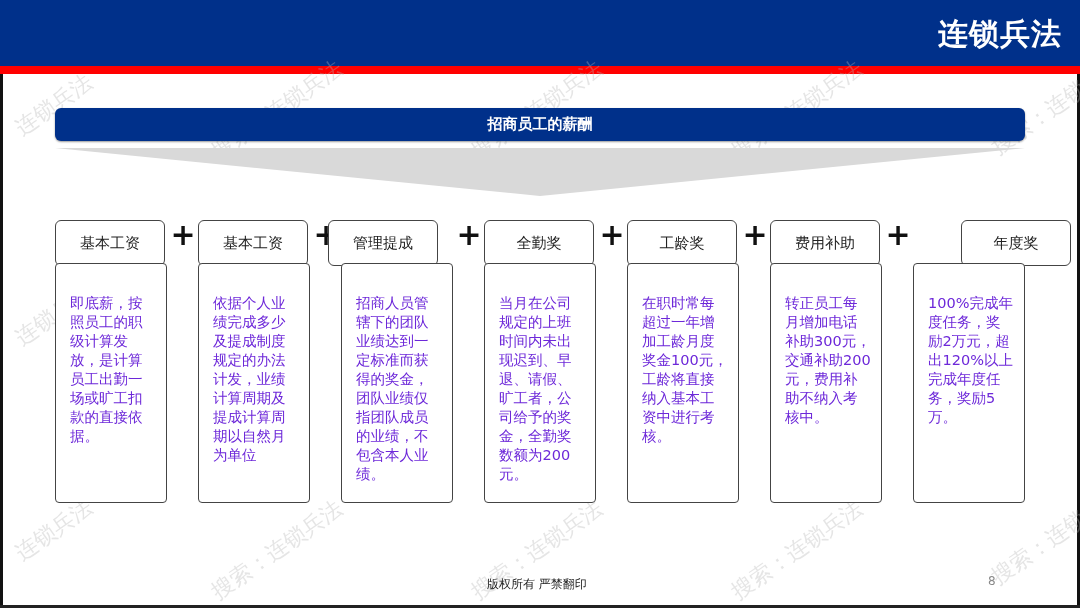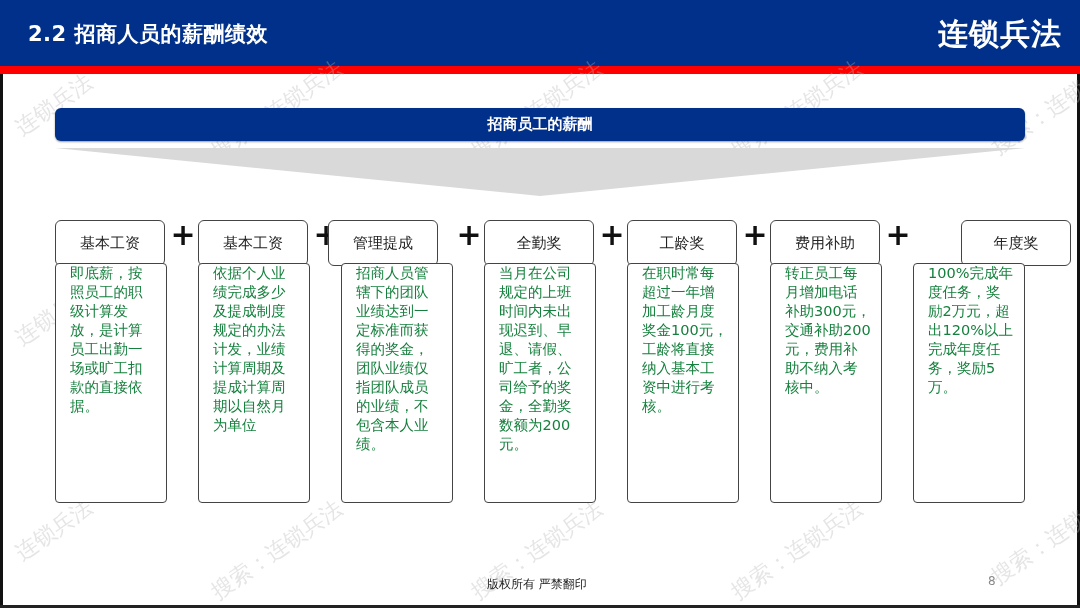--- a/index.html
+++ b/index.html
@@ -46,40 +46,39 @@
     display: flex; align-items: center; justify-content: center;
     font-size: 15px; color: #222;
   }
   .plus {
     position: absolute; top: 218px; width: 30px; height: 34px;
     font-size: 30px; font-weight: bold; color: #111; line-height: 34px; text-align: center;
   }
   .desc {
     position: absolute; top: 263px; width: 112px; height: 240px;
     border: 1.5px solid #444; border-radius: 4px; background: #fff;
-    box-sizing: border-box; padding: 0 10px 0 14px;
-    font-size: 14.5px; line-height: 19px; color: #15803d;
+    box-sizing: border-box; padding: 30px 10px 0 14px;
+    font-size: 14.5px; line-height: 19px; color: #6d28d9;
     word-break: break-all;
   }
   .watermark {
     position: absolute; color: rgba(180,180,180,0.35); font-size: 22px;
     transform: rotate(-35deg); white-space: nowrap; pointer-events: none;
   }
   .footer-text {
     position: absolute; left: 487px; top: 576px; font-size: 12px; color: #222;
   }
   .page-num {
     position: absolute; left: 988px; top: 574px; font-size: 12px; color: #888;
   }
 </style>
 </head>
 <body>
 
 <div class="header">
-  <div class="header-title">2.2  招商人员的薪酬绩效</div>
   <div class="header-brand">连锁兵法</div>
 </div>
 <div class="red-bar"></div>
 <div class="frame-left"></div>
 <div class="frame-right"></div>
 <div class="frame-bottom"></div>
 
 <div class="watermark" style="left:10px;top:90px;">连锁兵法</div>
 <div class="watermark" style="left:200px;top:95px;">搜索：连锁兵法</div>
 <div class="watermark" style="left:460px;top:95px;">搜索：连锁兵法</div>

